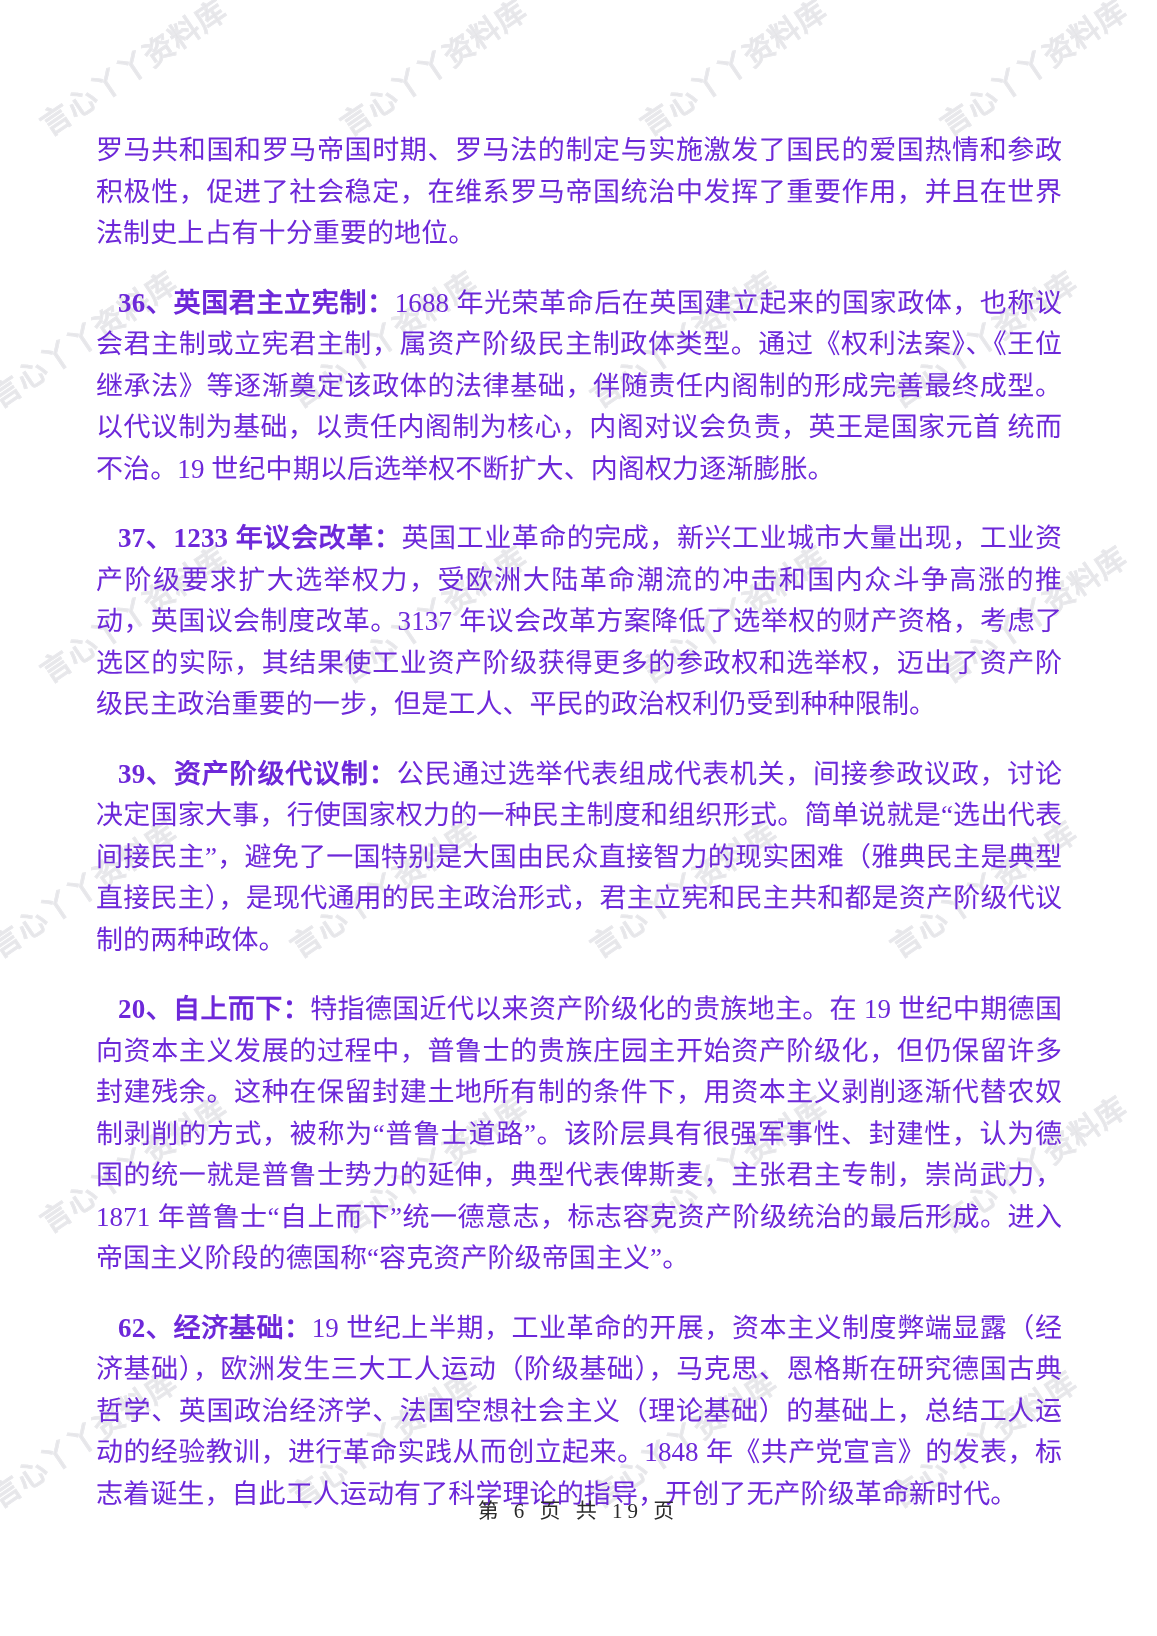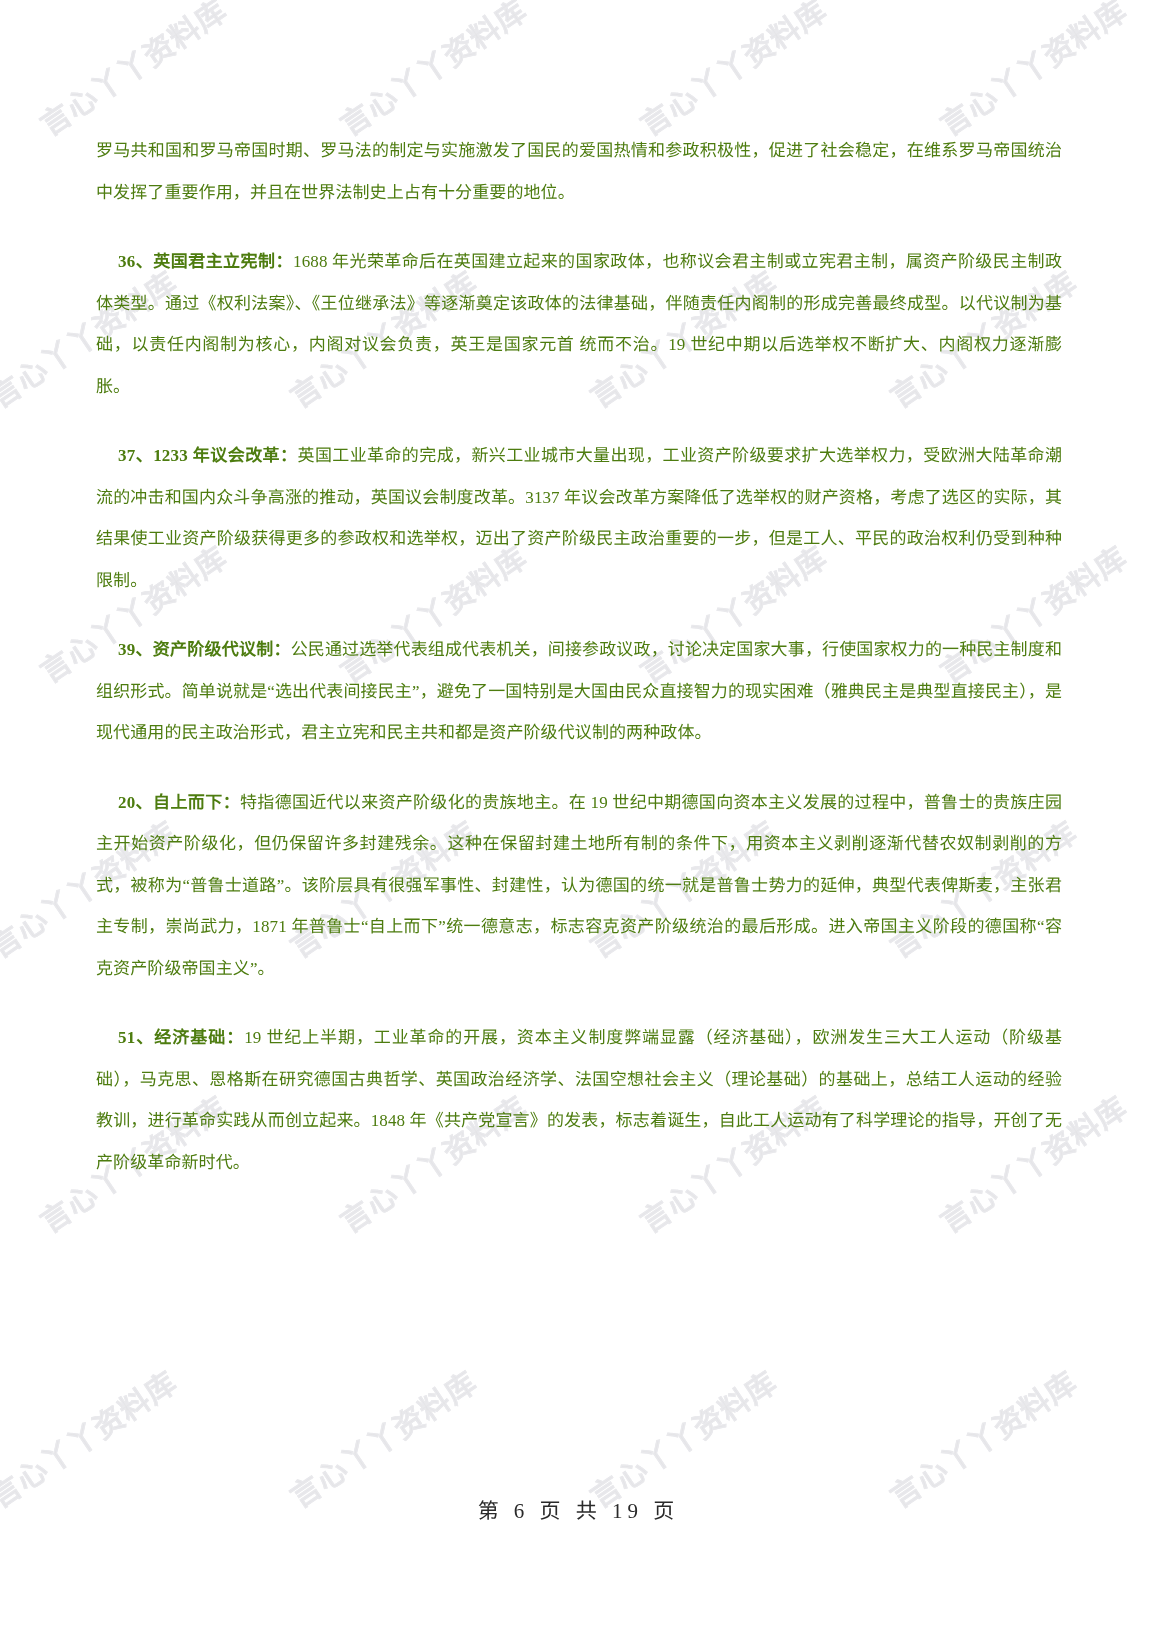--- a/index.html
+++ b/index.html
@@ -46,23 +46,23 @@
   
   .content {
     position: absolute;
     left: 96px;
     top: 130px;
     width: 966px;
     z-index: 2;
   }
   p.para {
     margin: 0 0 0 0;
-    font-size: 17px;
+    font-size: 27px;
     line-height: 41.5px;
-    color: #4d7c0f;
+    color: #6d28d9;
     text-align: justify;
     text-justify: inter-ideograph;
     letter-spacing: 0.1px;
   }
   p.cont {            
     text-indent: 0;
   }
   p.entry {
     margin-top: 28px;
     text-indent: 22px;
@@ -136,21 +136,21 @@
 
     <p class="para entry"><span class="term">36、</span><span class="term">英国君主立宪制</span><span class="term">：</span><span>1688 年光荣革命后在英国建立起来的国家政体，也称议会君主制或立宪君主制，属资产阶级民主制政体类型。通过《权利法案》、《王位继承法》等逐渐奠定该政体的法律基础，伴随责任内阁制的形成完善最终成型。以代议制为基础，以责任内阁制为核心，内阁对议会负责，英王是国家元首 统而不治。19 世纪中期以后选举权不断扩大、内阁权力逐渐膨胀。</span></p>
 
     <p class="para entry"><span class="term">37、</span><span class="term">1233 年议会改革</span><span class="term">：</span><span>英国工业革命的完成，新兴工业城市大量出现，工业资产阶级要求扩大选举权力，受欧洲大陆革命潮流的冲击和国内众斗争高涨的推动，英国议会制度改革。3137 年议会改革方案降低了选举权的财产资格，考虑了选区的实际，其结果使工业资产阶级获得更多的参政权和选举权，迈出了资产阶级民主政治重要的一步，但是工人、平民的政治权利仍受到种种限制。</span></p>
 
 
     <p class="para entry"><span class="term">39、</span><span class="term">资产阶级代议制</span><span class="term">：</span><span>公民通过选举代表组成代表机关，间接参政议政，讨论决定国家大事，行使国家权力的一种民主制度和组织形式。简单说就是“选出代表间接民主”，避免了一国特别是大国由民众直接智力的现实困难（雅典民主是典型直接民主），是现代通用的民主政治形式，君主立宪和民主共和都是资产阶级代议制的两种政体。</span></p>
 
     <p class="para entry"><span class="term">20、</span><span class="term">自上而下</span><span class="term">：</span><span>特指德国近代以来资产阶级化的贵族地主。在 19 世纪中期德国向资本主义发展的过程中，普鲁士的贵族庄园主开始资产阶级化，但仍保留许多封建残余。这种在保留封建土地所有制的条件下，用资本主义剥削逐渐代替农奴制剥削的方式，被称为“普鲁士道路”。该阶层具有很强军事性、封建性，认为德国的统一就是普鲁士势力的延伸，典型代表俾斯麦，主张君主专制，崇尚武力，1871 年普鲁士“自上而下”统一德意志，标志容克资产阶级统治的最后形成。进入帝国主义阶段的德国称“容克资产阶级帝国主义”。</span></p>
 
-    <p class="para entry"><span class="term">51、</span><span class="term">经济基础</span><span class="term">：</span><span>19 世纪上半期，工业革命的开展，资本主义制度弊端显露（经济基础），欧洲发生三大工人运动（阶级基础），马克思、恩格斯在研究德国古典哲学、英国政治经济学、法国空想社会主义（理论基础）的基础上，总结工人运动的经验教训，进行革命实践从而创立起来。1848 年《共产党宣言》的发表，标志着诞生，自此工人运动有了科学理论的指导，开创了无产阶级革命新时代。</span></p>
+    <p class="para entry"><span class="term">62、</span><span class="term">经济基础</span><span class="term">：</span><span>19 世纪上半期，工业革命的开展，资本主义制度弊端显露（经济基础），欧洲发生三大工人运动（阶级基础），马克思、恩格斯在研究德国古典哲学、英国政治经济学、法国空想社会主义（理论基础）的基础上，总结工人运动的经验教训，进行革命实践从而创立起来。1848 年《共产党宣言》的发表，标志着诞生，自此工人运动有了科学理论的指导，开创了无产阶级革命新时代。</span></p>
 
   </div>
 
   <div class="footer">
     <span class="pagenum">第 6 页 共 19 页</span>
   </div>
 
 </div>
 
 </body></html>

